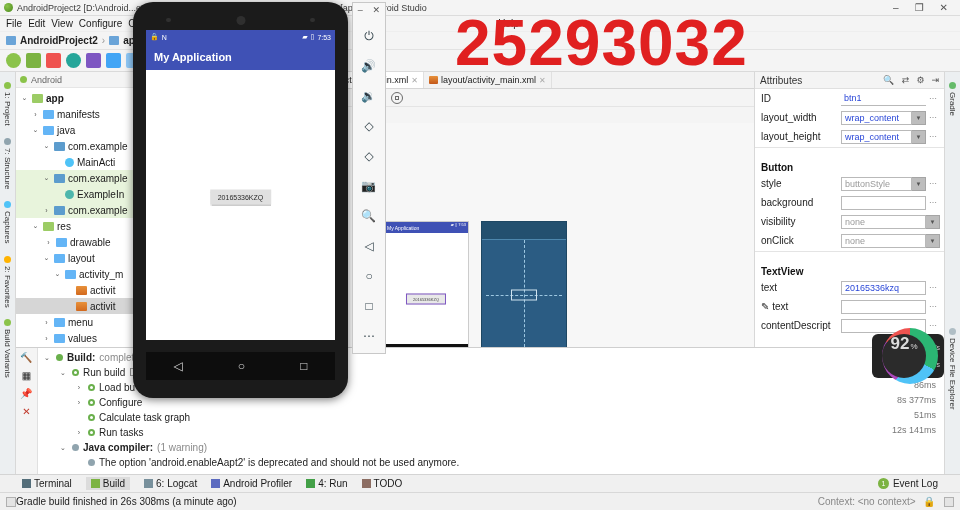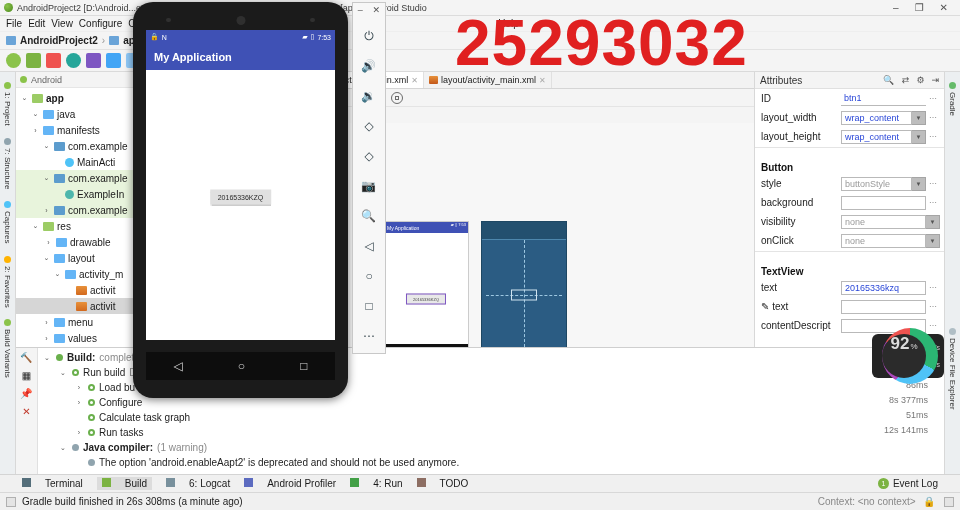--- a/index.html
+++ b/index.html
@@ -172,37 +172,37 @@
                 display:flex; flex-direction:column; align-items:center; gap:7px; padding-top:4px; }
   .buildtools div { font-size: 10px; }
   .buildtree { flex: 1; padding: 2px 0 0 2px; font-size: 10px; position: relative; }
   .brow { display:flex; align-items:center; height:15px; gap:4px; white-space:nowrap; }
   .bdot { width:7px; height:7px; border-radius:50%; background:#6ab04c; flex:0 0 auto; }
   .bdot.info { background:#90a4ae; }
   .bdot.ring { background:#fff; border:2px solid #6ab04c; }
   .barrow { width:10px; text-align:center; color:#555; font-size:7px; }
   .bold { font-weight:bold; }
   .muted { color:#8a8a8a; }
-  .btimes { width: 78px; text-align:right; padding-right:16px; font-size:9px; color:#777; }
+  .btimes { width: 78px; text-align:right; padding-right:8px; font-size:9px; color:#777; }
   .btimes div { height: 15px; line-height: 15px; }
 
   
   .bottombar {
     position:absolute; left:0; right:0; bottom:18px; height:18px; background:#f0f0f0;
     border-top:1px solid #d4d4d4; display:flex; align-items:center; gap:14px; padding:0 22px; font-size:10px;
   }
-  .bwin { display:flex; align-items:flex-start; gap:14px; color:#1a1a1a; }
+  .bwin { display:flex; align-items:center; gap:3px; color:#1a1a1a; }
   .bwin.active { background:#dcdcdc; padding: 1px 5px; }
   .bwin .bi { width:9px; height:9px; display:inline-block; }
   .eventlog { margin-left:auto; display:flex; align-items:center; gap:4px; }
   .badge { width:11px; height:11px; border-radius:50%; background:#7cb342; color:#fff;
            font-size:7px; display:flex; align-items:center; justify-content:center; }
   .statusbar {
     position:absolute; left:0; right:0; bottom:0; height:18px; background:#f0f0f0;
-    border-top:1px solid #d8d8d8; display:flex; align-items:center; padding:0 6px; gap:6px; font-size:10px;
+    border-top:1px solid #d8d8d8; display:flex; align-items:center; padding:0 6px; font-size:10px;
   }
   .sq { width:10px; height:10px; border:1px solid #b0b0b0; background:#e4e4e4; }
   .ctx { margin-left:auto; color:#888; display:flex; align-items:center; gap:8px; }
 
   
   .emu { position:absolute; left:133px; top:2px; width:215px; height:396px; z-index: 40; }
   .phone {
     width: 100%; height: 100%; background: #1b1b1b; border-radius: 20px;
     box-shadow: 0 2px 8px rgba(0,0,0,.5); position: relative; overflow: hidden;
   }
@@ -329,28 +329,28 @@
       <span class="vdot" style="background:#8bc34a"></span>
       <span>Android</span>
     </div>
     <div class="tree" id="tree">
         <div class="trow" style="padding-left: 4px;">
           <span class="arrow">⌄</span>
           <span class="ficon f-green"></span>
           <span class="tlabel b">app</span>
         </div>
         <div class="trow" style="padding-left: 15px;">
+          <span class="arrow">›</span>
+          <span class="ficon f-blue"></span>
+          <span class="tlabel">manifests</span>
+        </div>
+        <div class="trow" style="padding-left: 15px;">
           <span class="arrow">⌄</span>
           <span class="ficon f-blue"></span>
           <span class="tlabel">java</span>
-        </div>
-        <div class="trow" style="padding-left: 15px;">
-          <span class="arrow">›</span>
-          <span class="ficon f-blue"></span>
-          <span class="tlabel">manifests</span>
         </div>
         <div class="trow" style="padding-left: 26px;">
           <span class="arrow">⌄</span>
           <span class="ficon f-dark"></span>
           <span class="tlabel">com.example</span>
         </div>
         <div class="trow" style="padding-left: 37px;">
           <span class="arrow"></span>
           <span class="f-class"></span>
           <span class="tlabel">MainActi</span>

